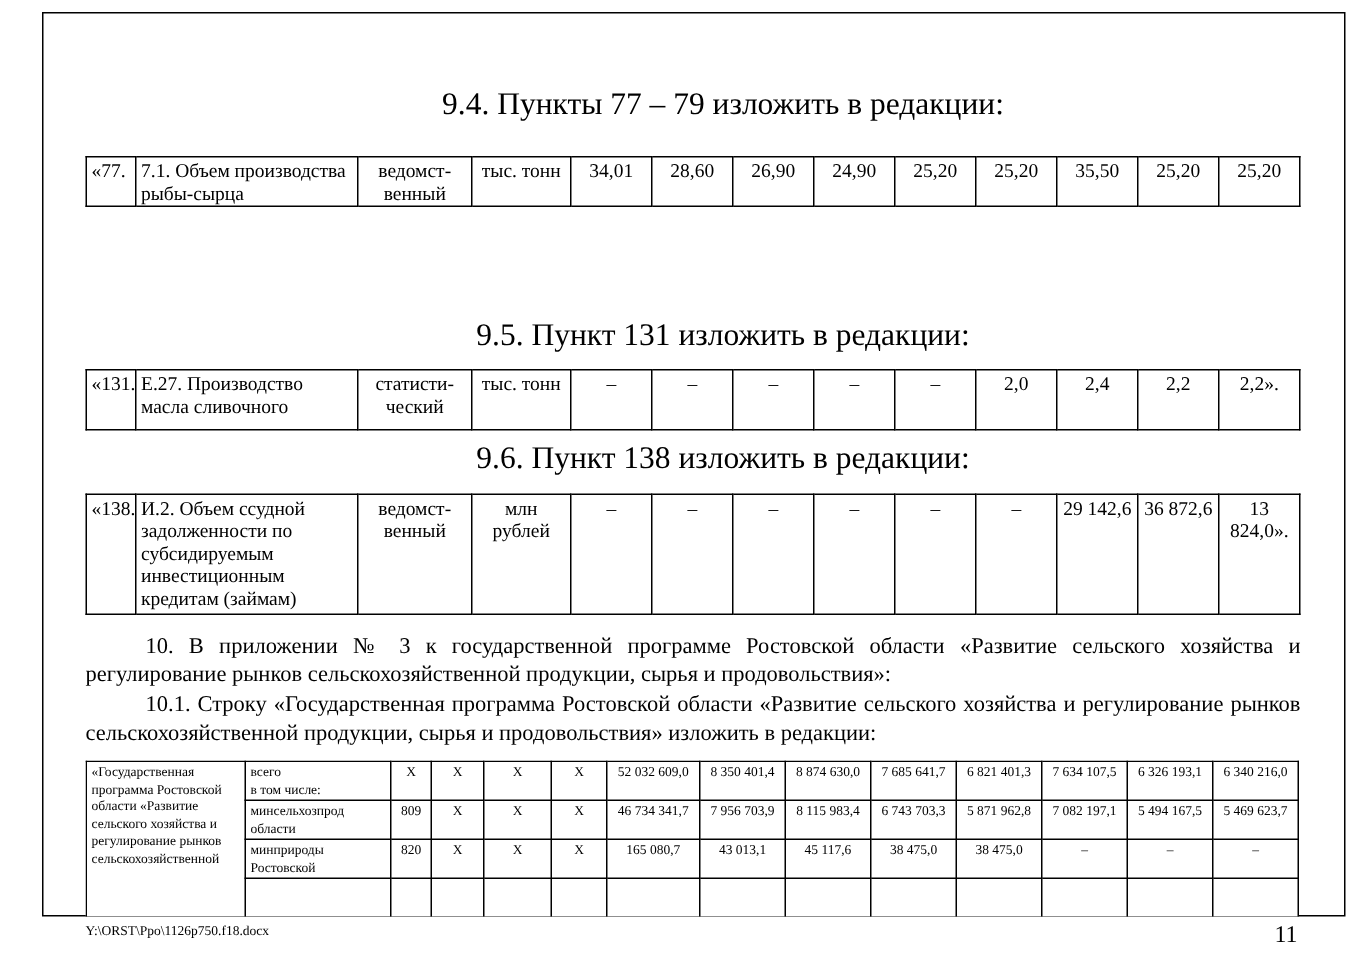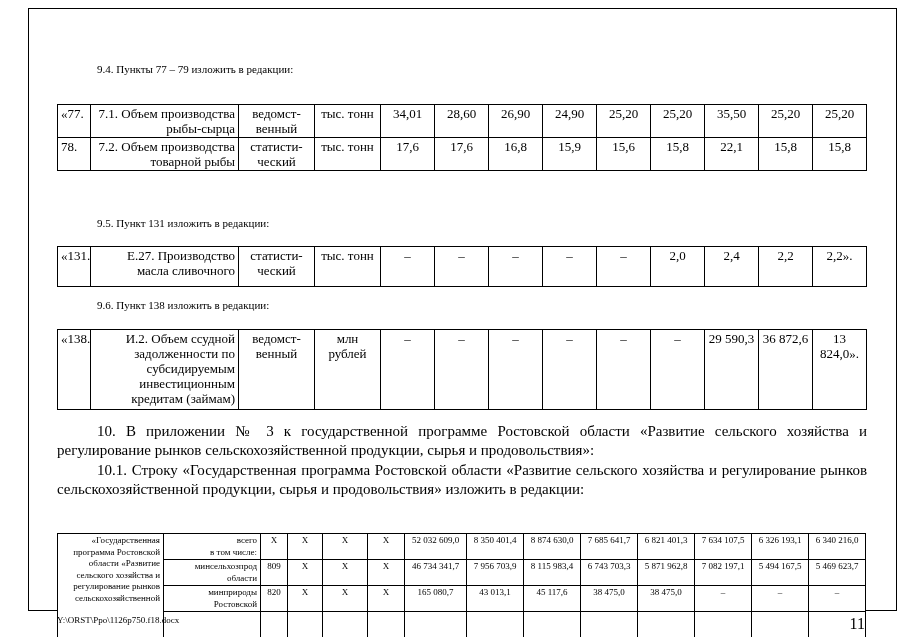--- a/index.html
+++ b/index.html
@@ -3,33 +3,33 @@
 <meta charset="utf-8">
 <style>
   html,body{margin:0;padding:0}
   body{
     width:905px;height:640px;position:relative;overflow:hidden;
     background:#ffffff;color:#000;
     font-family:"Liberation Serif","DejaVu Serif",serif;
   }
   .frame{position:absolute;left:28px;top:8px;width:867px;height:601px;border:1px solid #000;}
   .abs{position:absolute;left:57px;width:810px;}
-  .heading{font-size:11px;line-height:19px;text-indent:40px;}
+  .heading{font-size:21px;line-height:19px;text-indent:40px;text-align:center;}
   .para{font-size:15px;line-height:19px;text-indent:40px;text-align:justify;}
   table{border-collapse:collapse;table-layout:fixed;position:absolute;left:57px;background:#fff;}
   td{
     border:1px solid #000;vertical-align:top;padding:1px 3px;
     font-size:13px;line-height:15px;white-space:pre-line;overflow:hidden;
   }
   .ctr{text-align:center;}
-  .name{text-align:right;}
+  .name{text-align:left;}
   .doc-t{width:809px;}
   .r30{height:30px}.r40{height:40px}.r80{height:80px}
   
-  .clip{position:absolute;left:57px;top:507px;width:812px;height:104px;overflow:hidden;margin-top:26px;}
+  .clip{position:absolute;left:57px;top:507px;width:812px;height:104px;overflow:hidden;}
   .small{position:static;width:808px;}
   .small td{font-size:9px;line-height:11.5px;padding:1px 3px;}
   .rs{height:26px}
   .footer{position:absolute;top:615px;font-size:9px;}
   .fpath{left:57px;}
   .fpage{left:auto;right:40px;font-size:16px;}
 </style>
 </head>
 <body>
 
@@ -64,37 +64,20 @@
       <td class="ctr">34,01</td>
       <td class="ctr">28,60</td>
       <td class="ctr">26,90</td>
       <td class="ctr">24,90</td>
       <td class="ctr">25,20</td>
       <td class="ctr">25,20</td>
       <td class="ctr">35,50</td>
       <td class="ctr">25,20</td>
       <td class="ctr">25,20</td>
     </tr>
-    <tr class="r30">
-      <td>78.</td>
-      <td class="name">7.2. Объем производства
-товарной рыбы</td>
-      <td class="ctr">статисти-
-ческий</td>
-      <td class="ctr">тыс. тонн</td>
-      <td class="ctr">17,6</td>
-      <td class="ctr">17,6</td>
-      <td class="ctr">16,8</td>
-      <td class="ctr">15,9</td>
-      <td class="ctr">15,6</td>
-      <td class="ctr">15,8</td>
-      <td class="ctr">22,1</td>
-      <td class="ctr">15,8</td>
-      <td class="ctr">15,8</td>
-    </tr>
   </tbody>
 </table>
 
 <div class="abs heading" style="top:214px">9.5. Пункт 131 изложить в редакции:</div>
 
 <table class="doc-t" style="top:246px">
   <colgroup>
     <col style="width:33px">
       <col style="width:148px">
       <col style="width:76px">
@@ -159,21 +142,21 @@
       <td class="ctr">ведомст-
 венный</td>
       <td class="ctr">млн
 рублей</td>
       <td class="ctr">–</td>
       <td class="ctr">–</td>
       <td class="ctr">–</td>
       <td class="ctr">–</td>
       <td class="ctr">–</td>
       <td class="ctr">–</td>
-      <td class="ctr">29 590,3</td>
+      <td class="ctr">29 142,6</td>
       <td class="ctr">36 872,6</td>
       <td class="ctr">13 824,0».</td>
     </tr>
   </tbody>
 </table>
 
 <div class="abs para" style="top:422px">10. В приложении № 3 к государственной программе Ростовской области «Развитие сельского хозяйства и регулирование рынков сельскохозяйственной продукции, сырья и продовольствия»:</div>
 <div class="abs para" style="top:461px">10.1. Строку «Государственная программа Ростовской области «Развитие сельского хозяйства и регулирование рынков сельскохозяйственной продукции, сырья и продовольствия» изложить в редакции:</div>
 
 <div class="clip">

